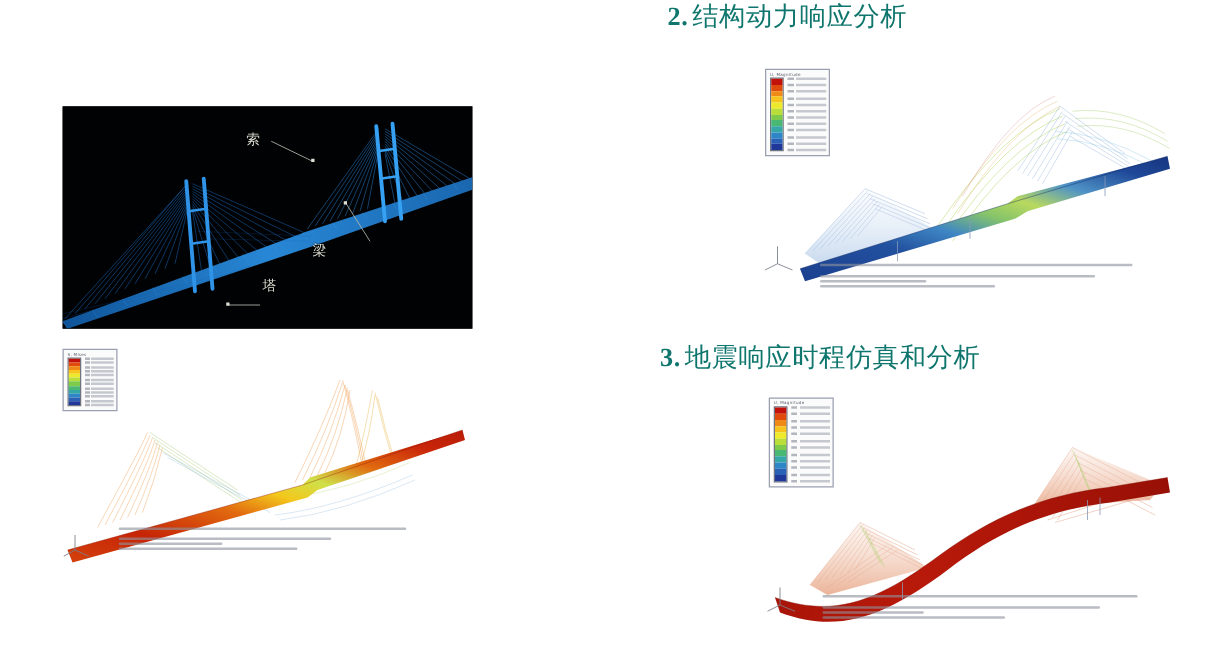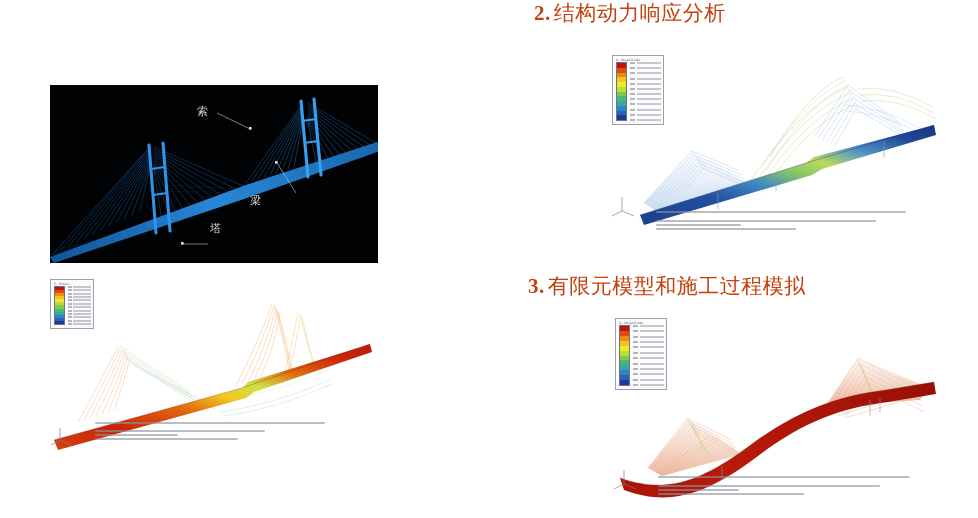--- a/index.html
+++ b/index.html
@@ -16,21 +16,21 @@
     color: #000;
   }
   .page { position: absolute; inset: 0; }
 
   
   .heading {
     position: absolute;
     white-space: nowrap;
     font-size: 21px;
     line-height: 1.1;
-    color: #c2410c;
+    color: #0f766e;
   }
   .heading .num {
     font-weight: bold;
     font-family: "Liberation Serif", "DejaVu Serif", serif;
     letter-spacing: 0.5px;
     margin-right: 3px;
   }
   .heading .txt {
     font-weight: normal;
     font-family: "DejaVu Serif", "Liberation Serif", serif;
@@ -512,21 +512,21 @@
 
     <div class="cae-footer" style="left:56px; top:166px; width:250px;">
       <i style="width:100%"></i>
       <i style="width:88%; margin-top:5px"></i>
       <i style="width:34%"></i>
       <i style="width:56%"></i>
     </div>
   </div>
 
   <div class="heading" id="h3">
-    <span class="num">3.</span><span class="txt">有限元模型和施工过程模拟</span>
+    <span class="num">3.</span><span class="txt">地震响应时程仿真和分析</span>
   </div>
 
   <div class="figure" id="fig3">
     <svg class="figsvg" width="350" height="205" viewBox="0 0 350 205">
       <defs>
         <linearGradient id="redDeck" x1="0" y1="0" x2="1" y2="0">
           <stop offset="0" stop-color="#a81408"></stop>
           <stop offset="0.35" stop-color="#b81a0a"></stop>
           <stop offset="0.70" stop-color="#a81408"></stop>
           <stop offset="1" stop-color="#971006"></stop>

